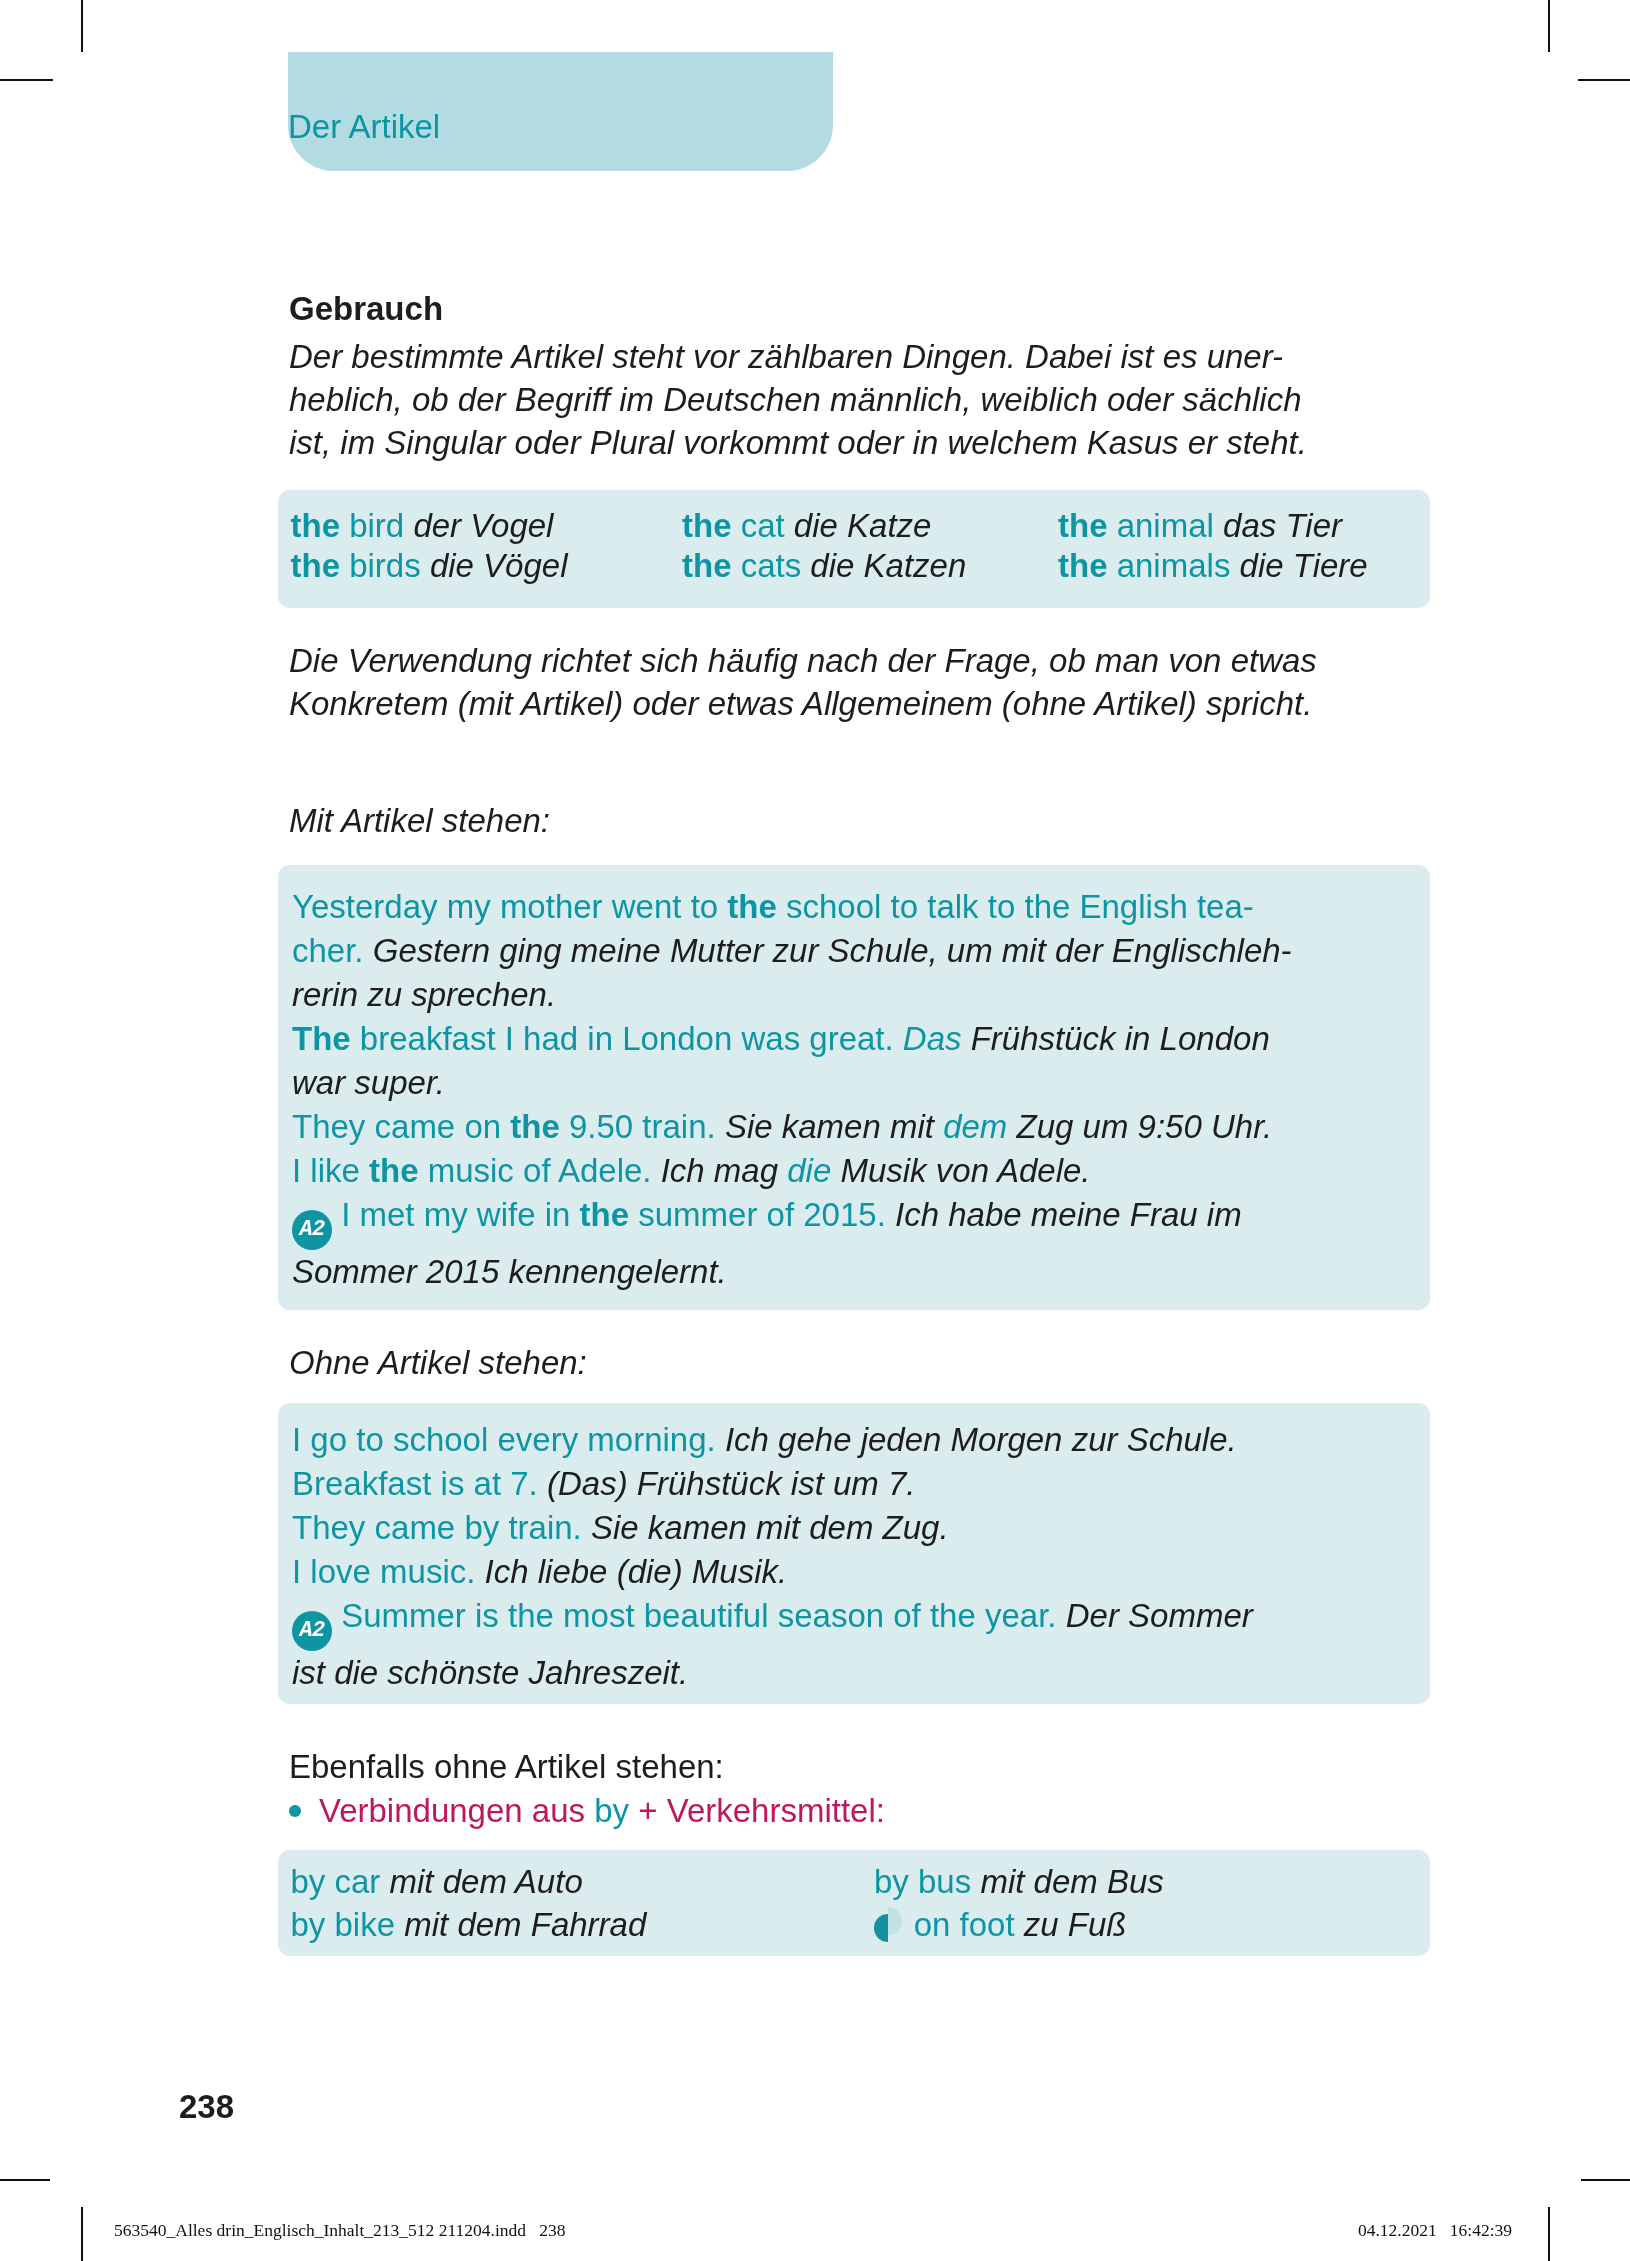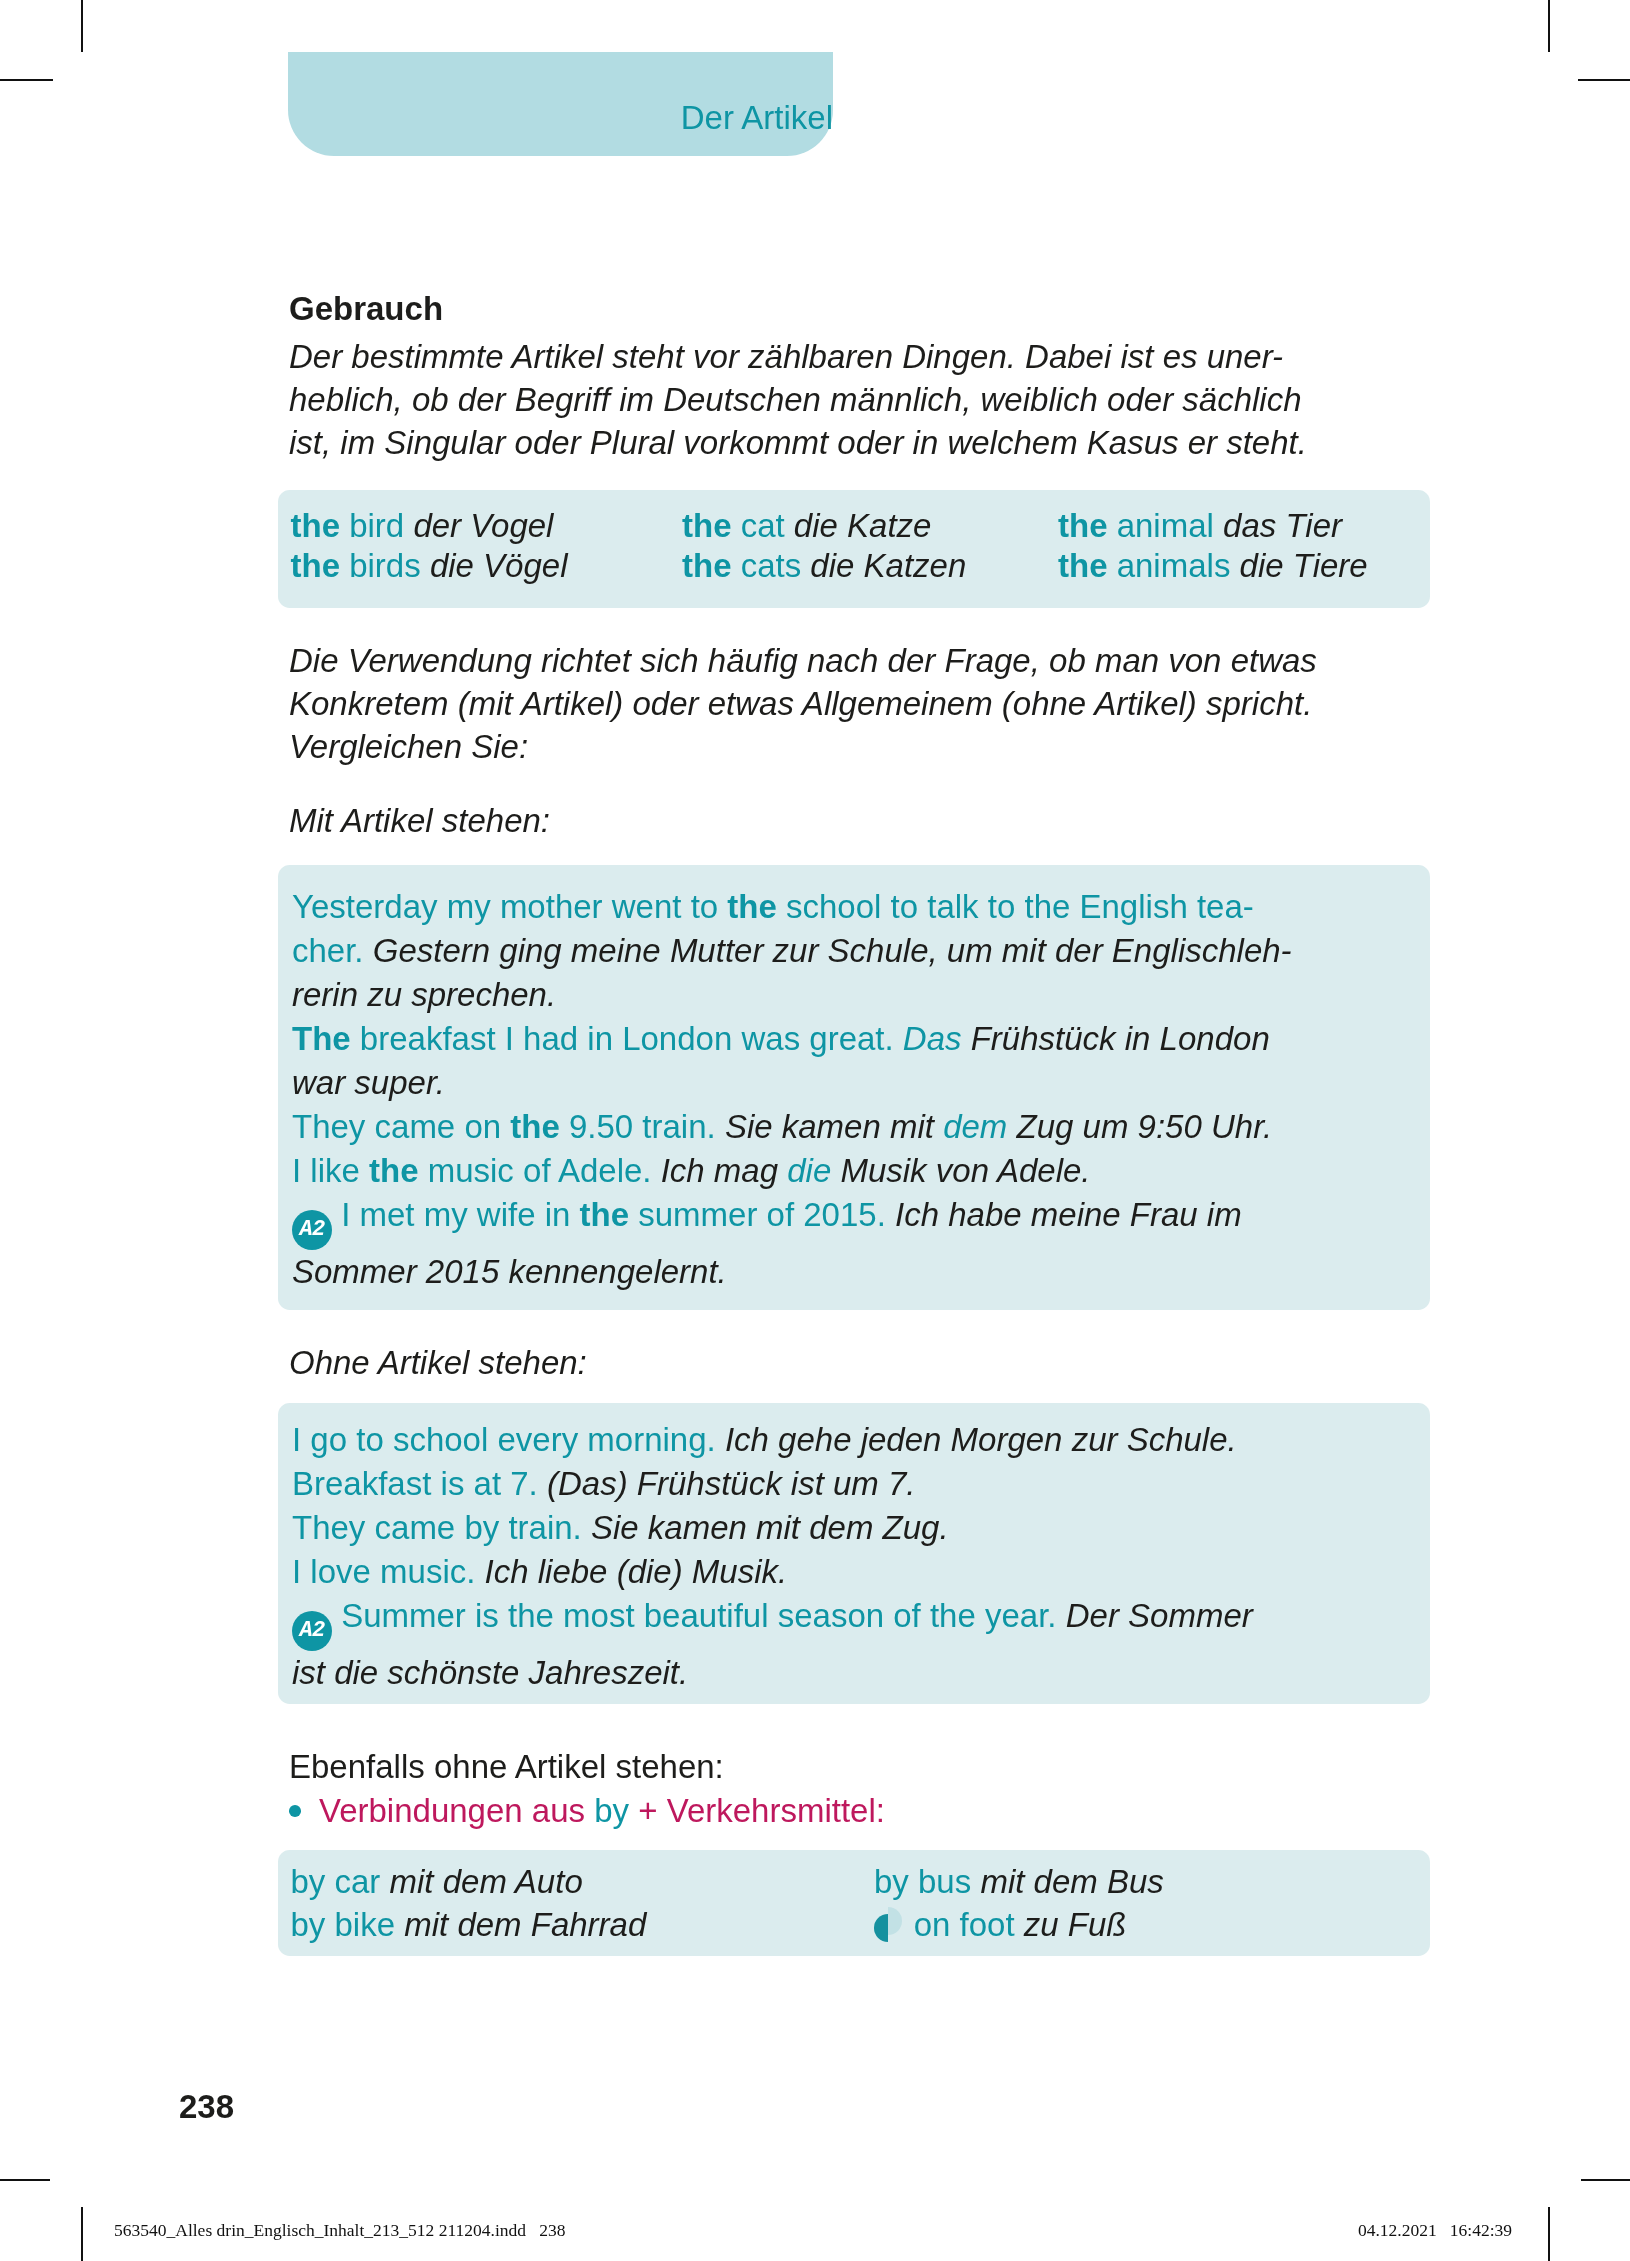--- a/index.html
+++ b/index.html
@@ -17,24 +17,24 @@
   .cm-tl-v{left:81px;top:0;width:1.7px;height:52px;}
   .cm-tl-h{left:0;top:79px;width:53px;height:1.7px;}
   .cm-tr-v{left:1548px;top:0;width:1.7px;height:52px;}
   .cm-tr-h{left:1578px;top:79px;width:53px;height:1.7px;}
   .cm-bl-v{left:81px;top:2207px;width:1.7px;height:54px;}
   .cm-bl-h{left:0;top:2179px;width:50px;height:1.7px;}
   .cm-br-v{left:1548px;top:2207px;width:1.7px;height:54px;}
   .cm-br-h{left:1581px;top:2179px;width:50px;height:1.7px;}
   
   .header-tab{
-    position:absolute;left:288px;top:52px;width:545px;height:104px;
+    position:absolute;left:288px;top:52px;width:545px;height:119px;
     background:#b2dce2;border-radius:0 0 46px 46px;
-    display:flex;justify-content:flex-end;align-items:flex-end;
-    padding-bottom:22px;box-sizing:border-box;
+    display:flex;justify-content:flex-start;align-items:flex-end;
+    padding-bottom:28px;box-sizing:border-box;
   }
   .header-tab span{color:#0e95a4;font-size:33px;line-height:1;}
   
   .abs{position:absolute;}
   .heading{left:289px;top:290px;font-size:33px;font-weight:bold;}
   .para{font-size:33px;}
   .tline{line-height:43px;white-space:pre;font-style:italic;}
   .para1{left:289px;top:335px;}
   .para2{left:289px;top:639px;}
   .subhead{font-size:33px;font-style:italic;white-space:pre;}
@@ -131,21 +131,20 @@
       <div class="trow">
         <span class="tcell"><span class="seg-enb">the</span><span class="seg-en"> birds </span><span class="seg-de">die Vögel</span></span>
         <span class="tcell"><span class="seg-enb">the</span><span class="seg-en"> cats </span><span class="seg-de">die Katzen</span></span>
         <span class="tcell"><span class="seg-enb">the</span><span class="seg-en"> animals </span><span class="seg-de">die Tiere</span></span>
       </div>
     </div>
 
   <div class="abs para para2">
       <div class="tline">Die Verwendung richtet sich häufig nach der Frage, ob man von etwas</div>
       <div class="tline">Konkretem (mit Artikel) oder etwas Allgemeinem (ohne Artikel) spricht.</div>
-      <div class="tline">Vergleichen Sie:</div>
     </div>
 
   <div class="abs subhead subhead-mit">Mit Artikel stehen:</div>
 
   <div class="example-box box2">
       <div class="sline"><span class="seg-en">Yesterday my mother went to </span><span class="seg-enb">the</span><span class="seg-en"> school to talk to the English tea-</span></div>
       <div class="sline"><span class="seg-en">cher. </span><span class="seg-de">Gestern ging meine Mutter zur Schule, um mit der Englischleh-</span></div>
       <div class="sline"><span class="seg-de">rerin zu sprechen.</span></div>
       <div class="sline"><span class="seg-enb">The</span><span class="seg-en"> breakfast I had in London was great. </span><span class="seg-dehl">Das</span><span class="seg-de"> Frühstück in London</span></div>
       <div class="sline"><span class="seg-de">war super.</span></div>

